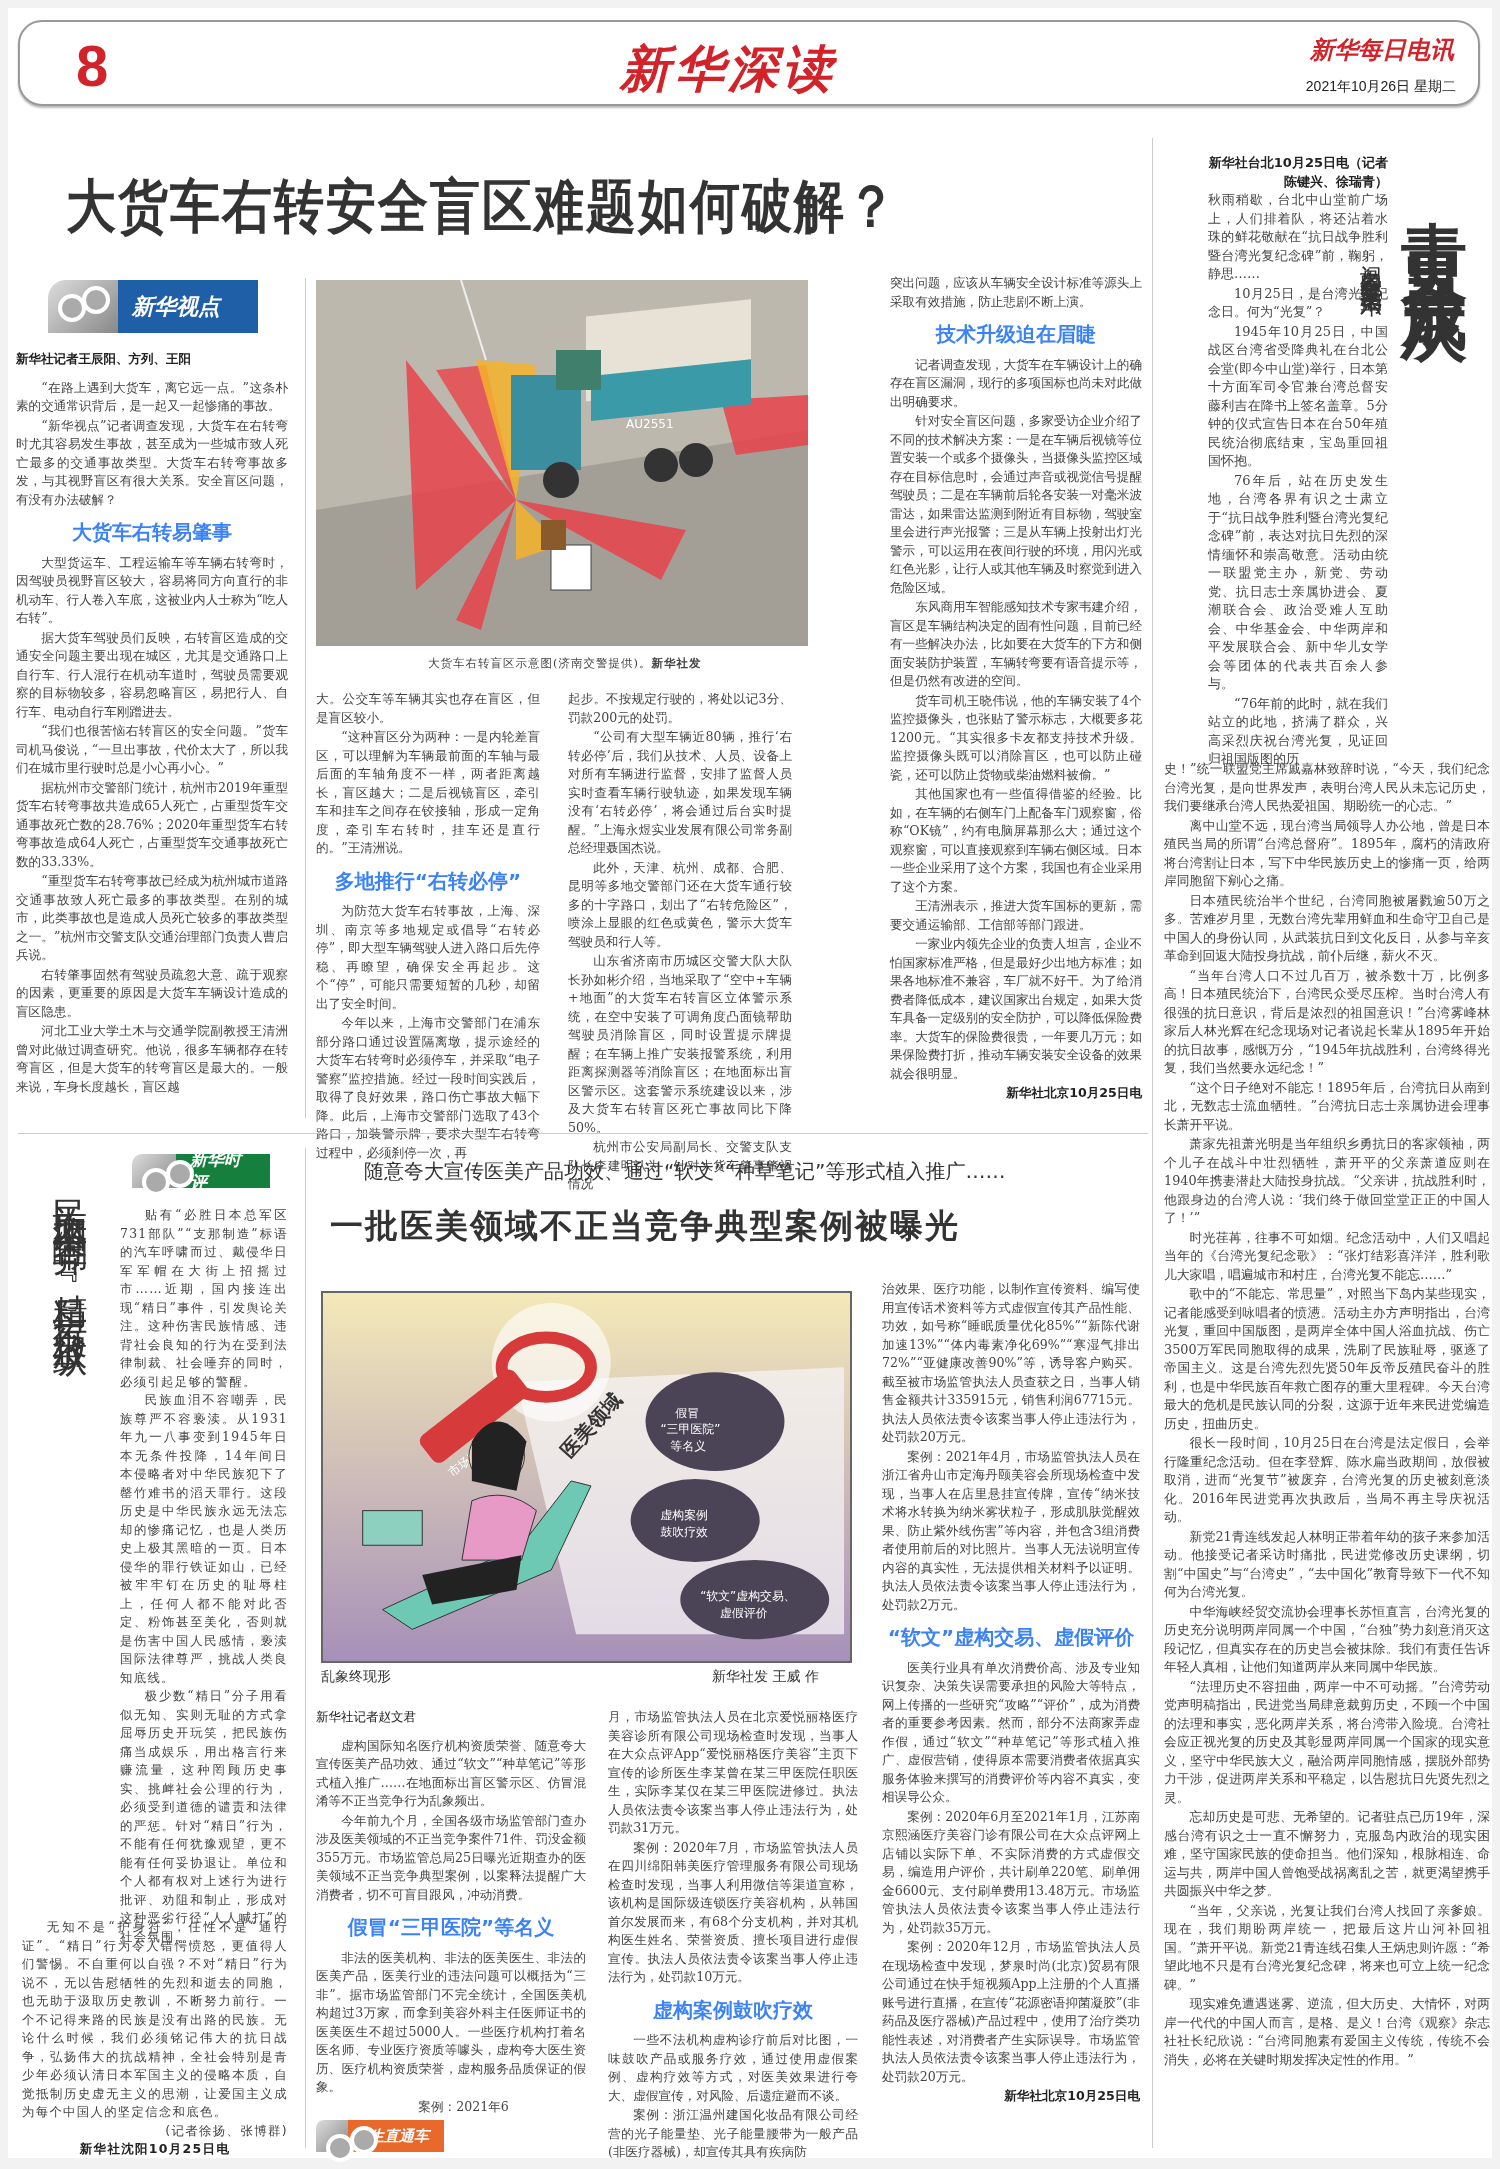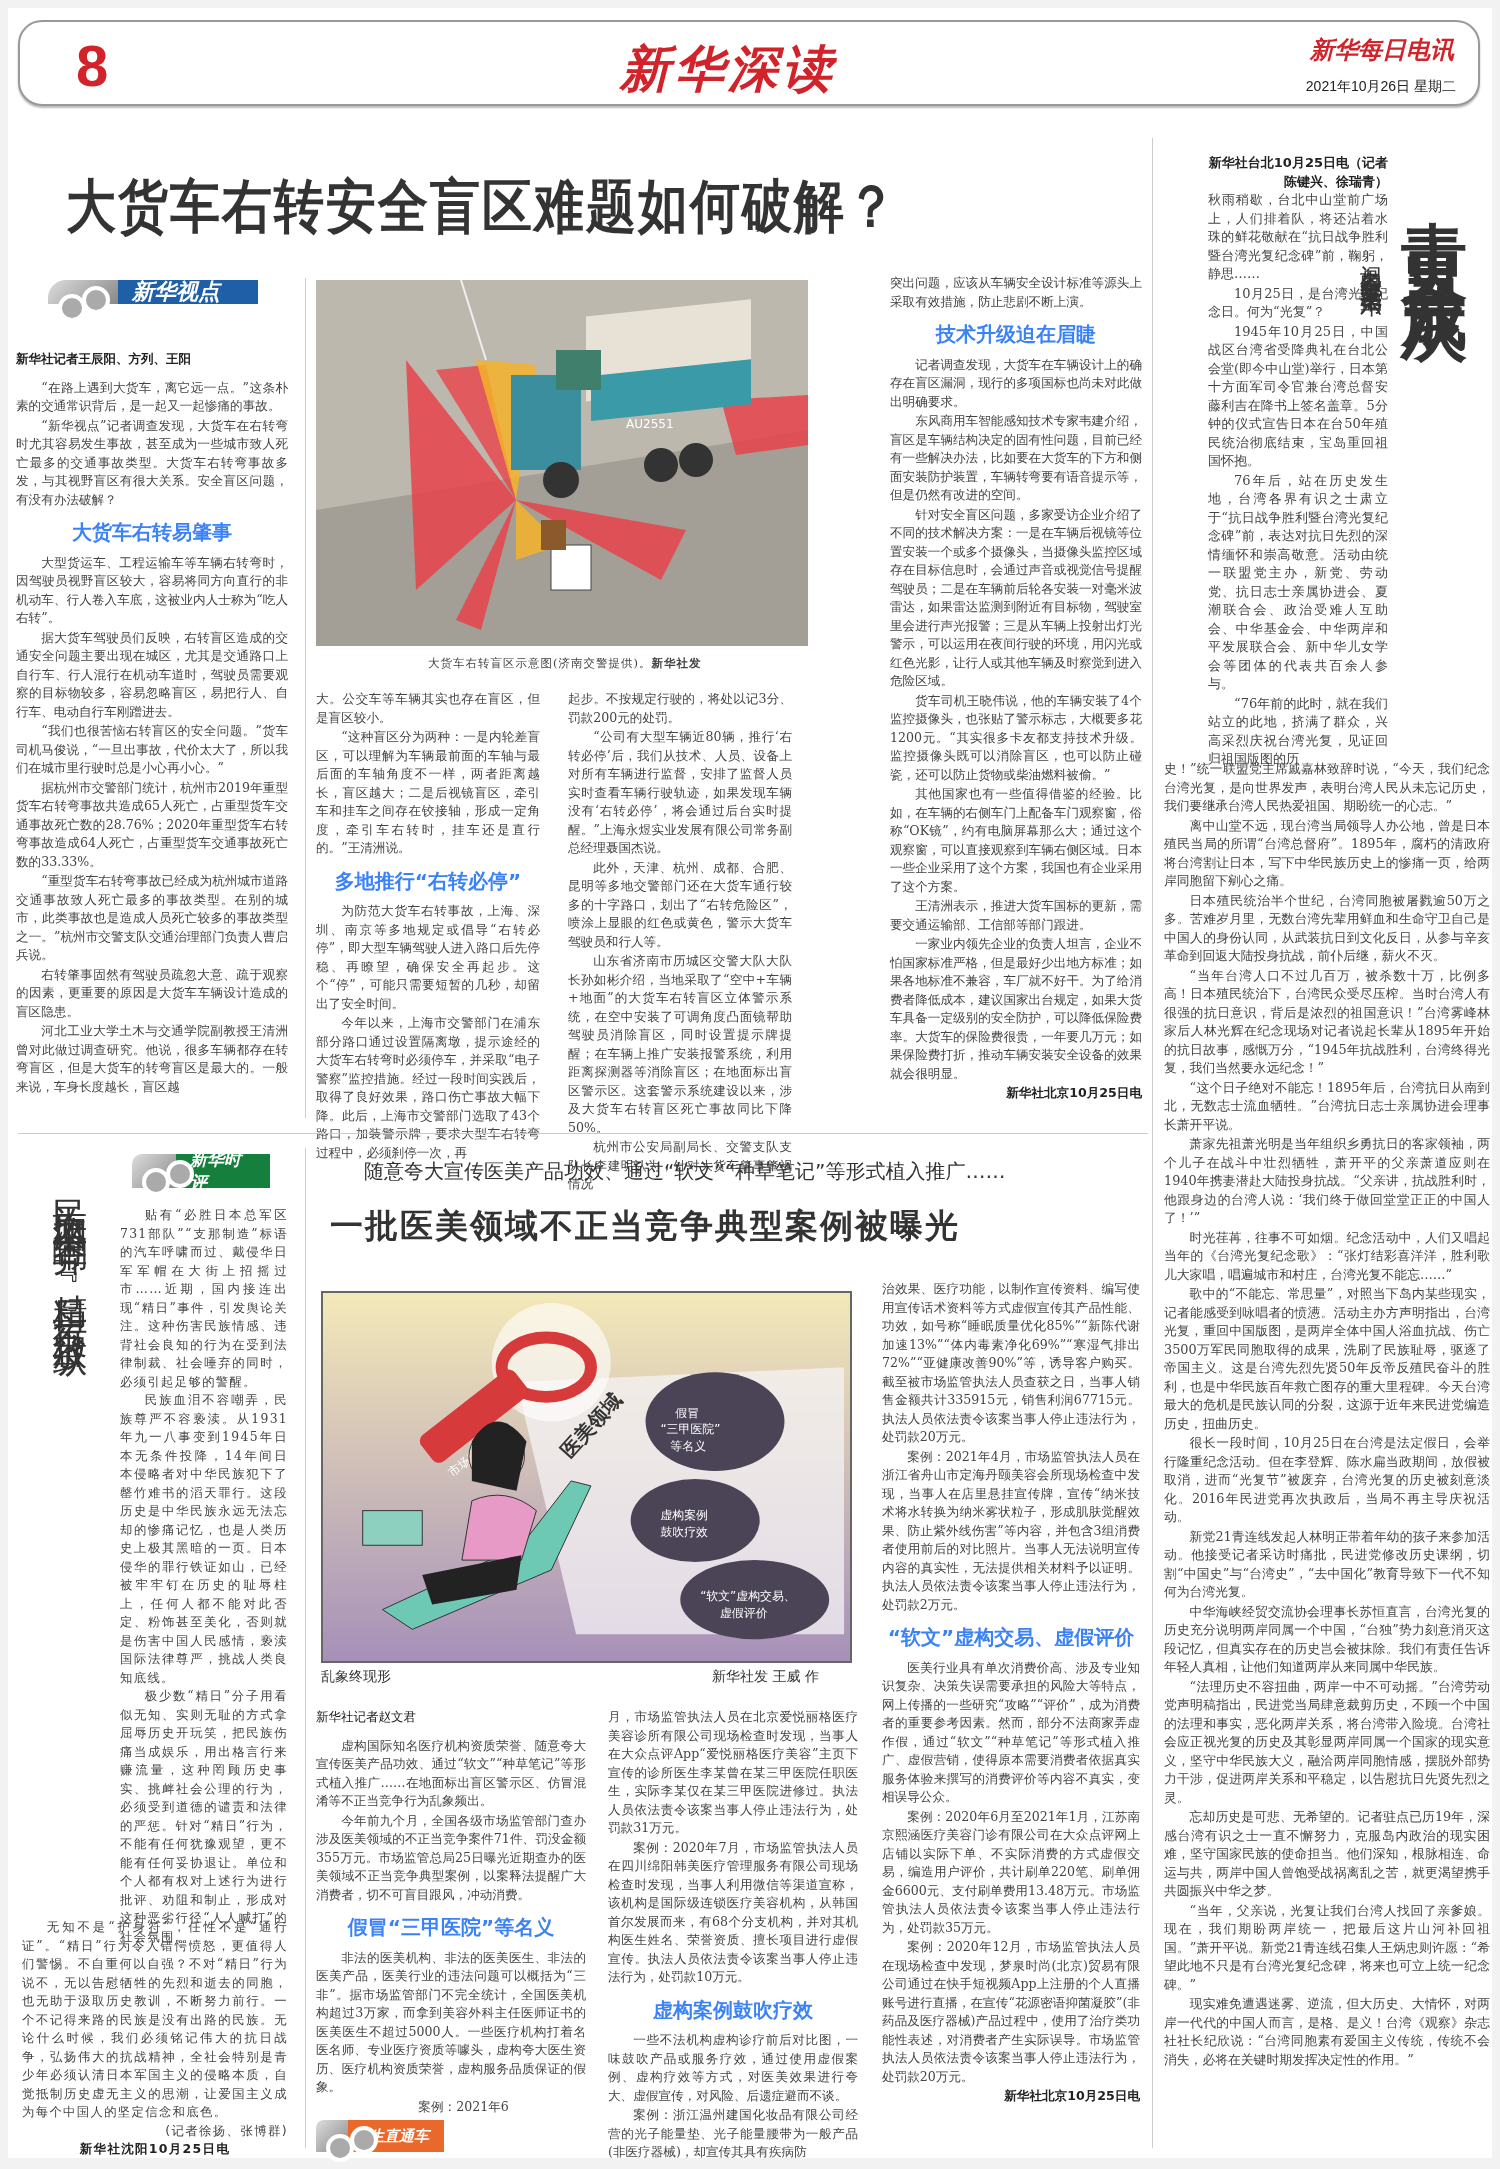--- a/index.html
+++ b/index.html
@@ -19,21 +19,21 @@
   .main-headline { left: 58px; top: 160px; font-size: 50px; letter-spacing: 2px; transform: scaleY(1.15); transform-origin: left top; }
 
   .col { position: absolute; font-size: 12.6px; line-height: 18.5px; color: #444; text-align: justify; }
   .col p { text-indent: 2em; margin-bottom: 1px; }
   .col .sub { font-family: "DejaVu Sans", sans-serif; font-weight: bold; text-align: center; font-size: 20px; color: #3b82f6; margin: 14px 0 12px; text-indent: 0; }
   .byline { font-family: "DejaVu Sans", sans-serif; font-weight: bold; color: #222; font-size: 12.5px; margin-bottom: 10px; }
   .dateline { font-family: "DejaVu Sans", sans-serif; font-weight: bold; color: #222; }
   .sign { font-family: "DejaVu Sans", sans-serif; font-weight: bold; color: #222; text-align: right; text-indent: 0 !important; }
 
   
-  .badge { position: absolute; height: 24px; display: flex; align-items: center; }
+  .badge { position: absolute; height: 53px; display: flex; align-items: center; }
   .badge .graphic { width: 70px; height: 100%; background: linear-gradient(135deg,#ddd,#888); border-radius: 18px 0 0 0; position: relative; }
   .badge .graphic::before { content: ""; position: absolute; left: 10px; top: 14px; width: 20px; height: 20px; border-radius: 50%; border: 4px solid #fff; background: #aaa; }
   .badge .graphic::after { content: ""; position: absolute; left: 34px; top: 6px; width: 20px; height: 20px; border-radius: 50%; border: 4px solid #fff; background: #aaa; }
   .badge .label { height: 100%; padding: 0 14px; display: flex; align-items: center; color: #fff; font-family: "DejaVu Sans", sans-serif; font-weight: bold; font-style: italic; font-size: 22px; }
 
   
   .photo { position: absolute; left: 308px; top: 272px; width: 492px; height: 366px; overflow: hidden; background: #b9b6ae; }
   .photo svg { width: 100%; height: 100%; display: block; }
   .caption { position: absolute; font-size: 11.5px; color: #444; letter-spacing: 1px; }
 
@@ -132,22 +132,22 @@
     <p>“公司有大型车辆近80辆，推行‘右转必停’后，我们从技术、人员、设备上对所有车辆进行监督，安排了监督人员实时查看车辆行驶轨迹，如果发现车辆没有‘右转必停’，将会通过后台实时提醒。”上海永煜实业发展有限公司常务副总经理聂国杰说。</p>
     <p>此外，天津、杭州、成都、合肥、昆明等多地交警部门还在大货车通行较多的十字路口，划出了“右转危险区”，喷涂上显眼的红色或黄色，警示大货车驾驶员和行人等。</p>
     <p>山东省济南市历城区交警大队大队长孙如彬介绍，当地采取了“空中+车辆+地面”的大货车右转盲区立体警示系统，在空中安装了可调角度凸面镜帮助驾驶员消除盲区，同时设置提示牌提醒；在车辆上推广安装报警系统，利用距离探测器等消除盲区；在地面标出盲区警示区。这套警示系统建设以来，涉及大货车右转盲区死亡事故同比下降50%。</p>
     <p>杭州市公安局副局长、交警支队支队长李建明认为，针对大货车肇事肇祸情况</p>
   </div>
 
   <div class="col" style="left:882px; top:266px; width:252px;">
     <p style="text-indent:0">突出问题，应该从车辆安全设计标准等源头上采取有效措施，防止悲剧不断上演。</p>
     <div class="sub">技术升级迫在眉睫</div>
     <p>记者调查发现，大货车在车辆设计上的确存在盲区漏洞，现行的多项国标也尚未对此做出明确要求。</p>
+    <p>针对安全盲区问题，多家受访企业介绍了不同的技术解决方案：一是在车辆后视镜等位置安装一个或多个摄像头，当摄像头监控区域存在目标信息时，会通过声音或视觉信号提醒驾驶员；二是在车辆前后轮各安装一对毫米波雷达，如果雷达监测到附近有目标物，驾驶室里会进行声光报警；三是从车辆上投射出灯光警示，可以运用在夜间行驶的环境，用闪光或红色光影，让行人或其他车辆及时察觉到进入危险区域。</p>
     <p>东风商用车智能感知技术专家韦建介绍，盲区是车辆结构决定的固有性问题，目前已经有一些解决办法，比如要在大货车的下方和侧面安装防护装置，车辆转弯要有语音提示等，但是仍然有改进的空间。</p>
-    <p>针对安全盲区问题，多家受访企业介绍了不同的技术解决方案：一是在车辆后视镜等位置安装一个或多个摄像头，当摄像头监控区域存在目标信息时，会通过声音或视觉信号提醒驾驶员；二是在车辆前后轮各安装一对毫米波雷达，如果雷达监测到附近有目标物，驾驶室里会进行声光报警；三是从车辆上投射出灯光警示，可以运用在夜间行驶的环境，用闪光或红色光影，让行人或其他车辆及时察觉到进入危险区域。</p>
     <p>货车司机王晓伟说，他的车辆安装了4个监控摄像头，也张贴了警示标志，大概要多花1200元。“其实很多卡友都支持技术升级。监控摄像头既可以消除盲区，也可以防止碰瓷，还可以防止货物或柴油燃料被偷。”</p>
     <p>其他国家也有一些值得借鉴的经验。比如，在车辆的右侧车门上配备车门观察窗，俗称“OK镜”，约有电脑屏幕那么大；通过这个观察窗，可以直接观察到车辆右侧区域。日本一些企业采用了这个方案，我国也有企业采用了这个方案。</p>
     <p>王清洲表示，推进大货车国标的更新，需要交通运输部、工信部等部门跟进。</p>
     <p>一家业内领先企业的负责人坦言，企业不怕国家标准严格，但是最好少出地方标准；如果各地标准不兼容，车厂就不好干。为了给消费者降低成本，建议国家出台规定，如果大货车具备一定级别的安全防护，可以降低保险费率。大货车的保险费很贵，一年要几万元；如果保险费打折，推动车辆安装安全设备的效果就会很明显。</p>
     <div class="sign">新华社北京10月25日电</div>
   </div>
 
   <div class="rule-v" style="left:1144px; top:130px; height:2010px;"></div>
   <div class="rule-h" style="left:10px; top:1125px; width:1130px;"></div>
 

